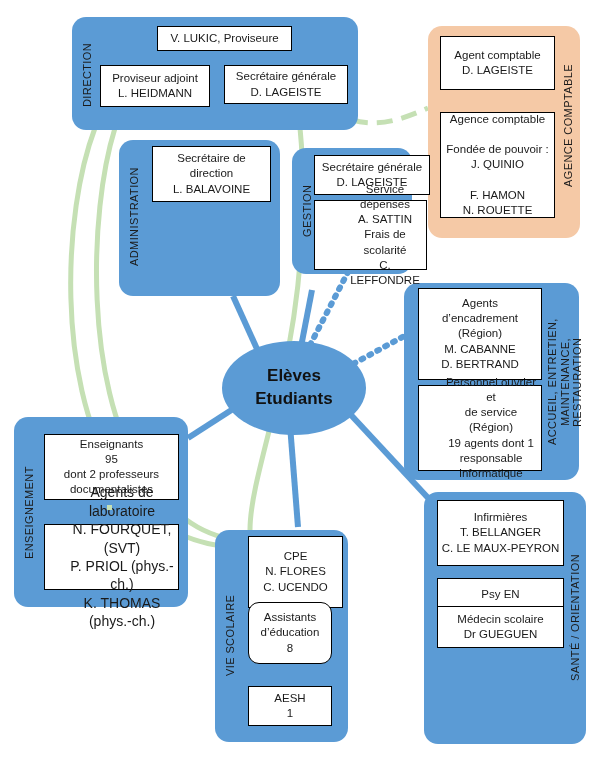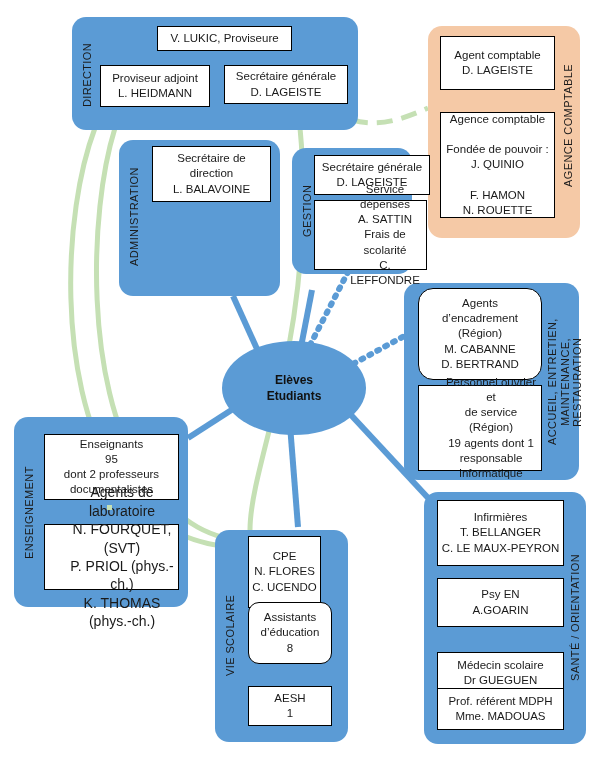--- a/index.html
+++ b/index.html
@@ -71,21 +71,21 @@
   
   .ellipse {
     position: absolute;
     background: #5B9BD5;
     border-radius: 50%;
     display: flex;
     align-items: center;
     justify-content: center;
     text-align: center;
     color: #111111;
-    font-size: 12px;
+    font-size: 17px;
     font-weight: bold;
     line-height: 1.35;
     white-space: pre-line;
     z-index: 3;
   }
   
   .marker {
     position: absolute;
     background: #C5E0B4;
     z-index: 4;
@@ -149,21 +149,21 @@
 D. LAGEISTE</div>
   <div class="card" style="left:314px; top:200px; width:113px; height:70px;padding-left:32px;">Service dépenses
 A. SATTIN
 Frais de scolarité
 C. LEFFONDRE</div>
 
   <div class="panel blue" style="left:404px; top:283px; width:175px; height:197px;"></div>
   <div class="vlabel" style="left:548px; top:296px; width:34px; height:172px; z-index:3;">ACCUEIL, ENTRETIEN,
 MAINTENANCE,
 RESTAURATION</div>
-  <div class="card" style="left:418px; top:288px; width:124px; height:92px;border-radius:15px;">Agents
+  <div class="card" style="left:418px; top:288px; width:124px; height:92px;">Agents
 d’encadrement
 (Région)
 M. CABANNE
 D. BERTRAND</div>
   <div class="card" style="left:418px; top:385px; width:124px; height:86px;padding-left:25px;">Personnel ouvrier et
 de service (Région)
 19 agents dont 1
 responsable
 informatique</div>
 
@@ -174,37 +174,35 @@
 dont 2 professeurs
 documentalistes</div>
   <div class="marker" style="left:107px; top:505px; width:5px; height:5px;"></div>
   <div class="card small" style="left:44px; top:524px; width:135px; height:66px;">Agents de laboratoire
 N. FOURQUET, (SVT)
 P. PRIOL (phys.-ch.)
 K. THOMAS (phys.-ch.)</div>
 
   <div class="panel blue" style="left:215px; top:530px; width:133px; height:212px;"></div>
   <div class="vlabel" style="left:221px; top:560px; width:18px; height:150px; z-index:3;">VIE SCOLAIRE</div>
-  <div class="card" style="left:248px; top:536px; width:73px; height:72px;">CPE
+  <div class="card" style="left:248px; top:536px; width:95px; height:72px;">CPE
 N. FLORES
 C. UCENDO</div>
   <div class="card" style="left:248px; top:602px; width:84px; height:62px;border-radius:11px;">Assistants
 d’éducation
 8</div>
   <div class="card" style="left:248px; top:686px; width:84px; height:40px;">AESH
 1</div>
 
   <div class="panel blue" style="left:424px; top:492px; width:162px; height:252px;"></div>
   <div class="vlabel" style="left:566px; top:520px; width:18px; height:196px; z-index:3;">SANTÉ / ORIENTATION</div>
   <div class="card" style="left:437px; top:578px; width:127px; height:49px;">Psy EN
 A.GOARIN</div>
   <div class="card" style="left:437px; top:500px; width:127px; height:66px;">Infirmières
 T. BELLANGER
 C. LE MAUX-PEYRON</div>
-  <div class="card" style="left:437px; top:652px; width:127px; height:42px;">Médecin scolaire
+  <div class="card" style="left:437px; top:606px; width:127px; height:42px;">Médecin scolaire
 Dr GUEGUEN</div>
-  <div class="card" style="left:437px; top:688px; width:127px; height:42px;">Prof. référent MDPH
-Mme. MADOUAS</div>
 
   <div class="ellipse" style="left:222px; top:341px; width:144px; height:94px;">Elèves
 Etudiants</div>
 
 </div>
 
 </body></html>

